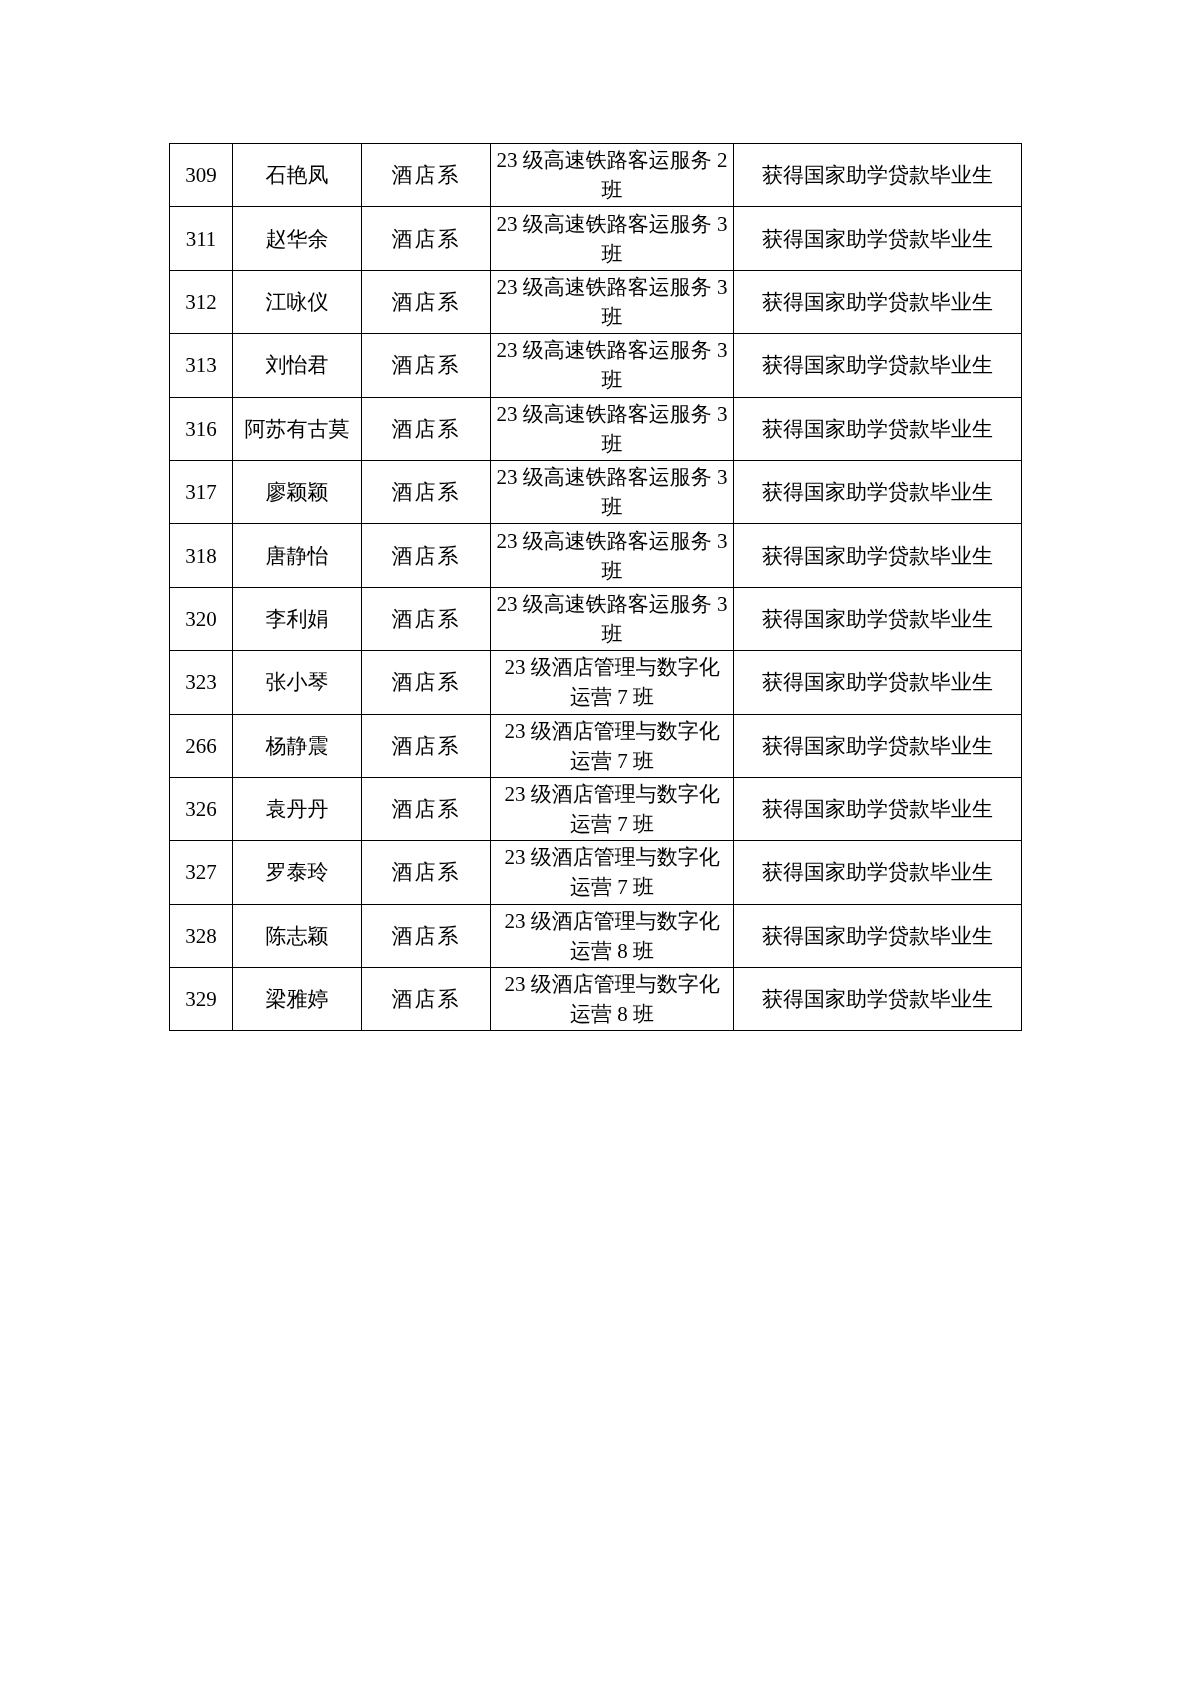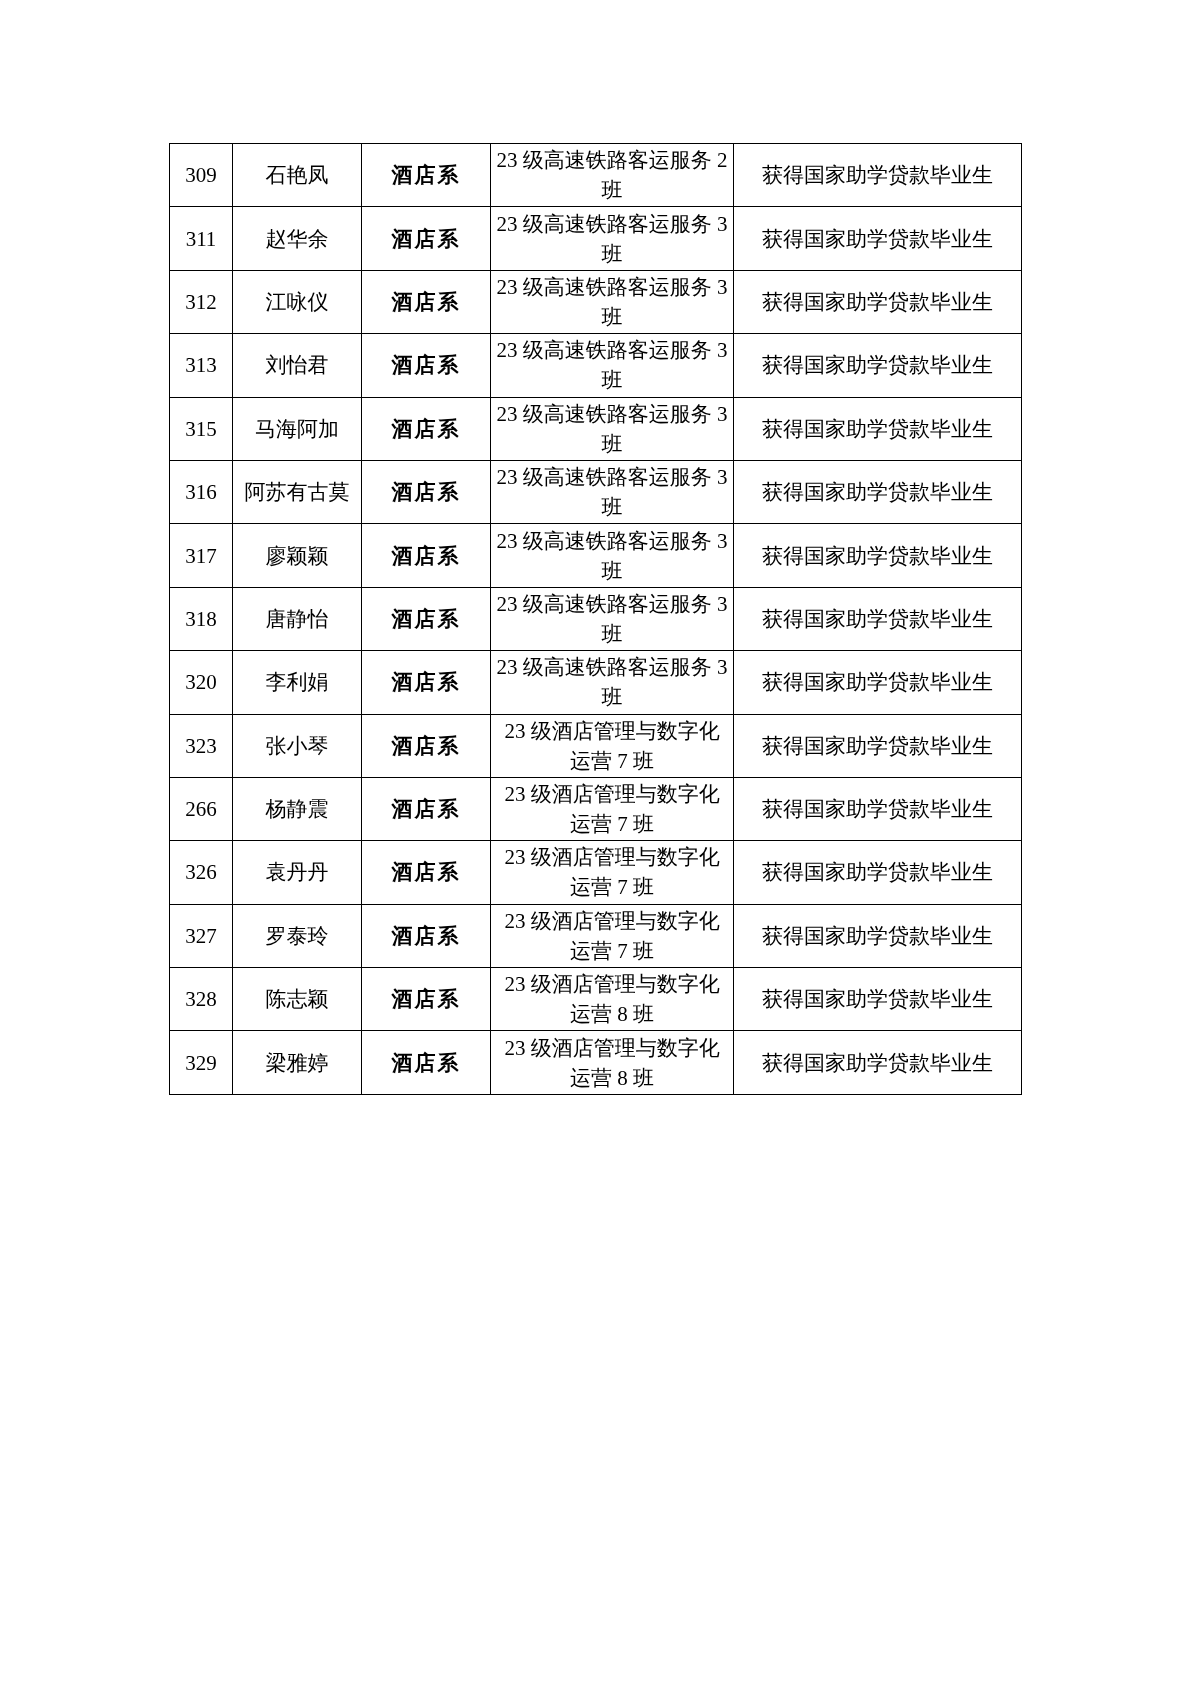--- a/index.html
+++ b/index.html
@@ -29,21 +29,21 @@
     padding: 0 2px;
     height: 62.4px;
     text-align: center;
     vertical-align: middle;
     font-size: 21px;
     line-height: 30px;
     color: #000000;
     overflow: hidden;
     white-space: nowrap;
   }
-  td.c-dept { letter-spacing: 2px; font-weight: bold; }
+  td.c-dept { letter-spacing: 2px; }
   td.c-class { line-height: 30px; margin-left: 20px; }
   .class-line { text-align: center; white-space: nowrap; }
 </style>
 </head>
 <body>
 
 <div class="page">
   <table class="roster">
     <colgroup>
       <col style="width:63px">
@@ -92,30 +92,20 @@
     <td class="c-name">刘怡君</td>
     <td class="c-dept">酒店系</td>
     <td class="c-class">
       <div class="class-line">23 级高速铁路客运服务 3</div>
       <div class="class-line">班</div>
     </td>
     <td class="c-status">获得国家助学贷款毕业生</td>
   </tr>
 
 
-  <tr>
-    <td class="c-no">315</td>
-    <td class="c-name">马海阿加</td>
-    <td class="c-dept">酒店系</td>
-    <td class="c-class">
-      <div class="class-line">23 级高速铁路客运服务 3</div>
-      <div class="class-line">班</div>
-    </td>
-    <td class="c-status">获得国家助学贷款毕业生</td>
-  </tr>
 
   <tr>
     <td class="c-no">316</td>
     <td class="c-name">阿苏有古莫</td>
     <td class="c-dept">酒店系</td>
     <td class="c-class">
       <div class="class-line">23 级高速铁路客运服务 3</div>
       <div class="class-line">班</div>
     </td>
     <td class="c-status">获得国家助学贷款毕业生</td>

